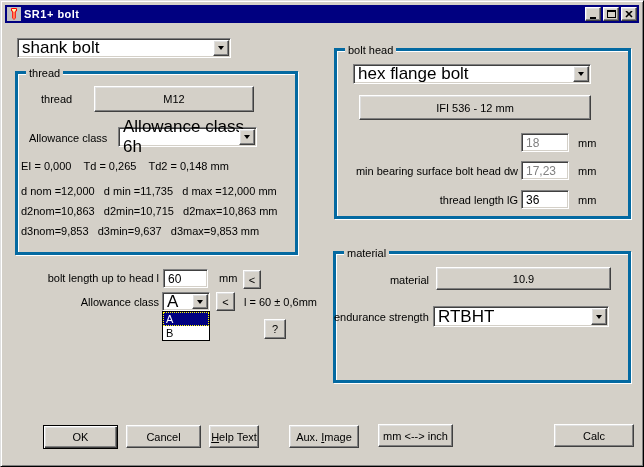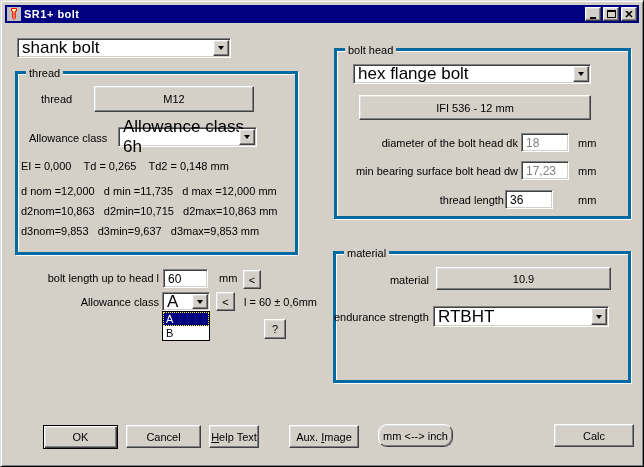--- a/index.html
+++ b/index.html
@@ -143,30 +143,29 @@
   <div class="sunken combo" style="left:352px; top:63px; width:238px; height:20px;">
     <span class="combo-text">hex flange bolt</span>
     <span class="combo-arrow">
         <span class="arrow-down"></span>
       </span>
   </div>
   <button class="btn" style="left:358px; top:94px; width:232px; height:25px;">
     <span>IFI 536  -  12 mm</span>
   </button>
 
-  <div class="lbl right" style="left:340px; top:136px; width:177px;">diameter of the bolt head dk</div>
   <input class="sunken field gray" style="left: 520px; top: 132px; width: 48px; height: 19px;" readonly="" value="18">
   <div class="lbl" style="left:577px; top:136px;">mm</div>
 
   <div class="lbl right" style="left:340px; top:164px; width:177px;">min bearing surface bolt head dw</div>
   <input class="sunken field gray" style="left: 520px; top: 160px; width: 48px; height: 19px;" readonly="" value="17,23">
   <div class="lbl" style="left:577px; top:164px;">mm</div>
 
   <div class="lbl right" style="left:340px; top:193px; width:177px;">thread length lG</div>
-  <input class="sunken field" style="left: 504px; top: 189px; width: 48px; height: 19px;" value="36">
+  <input class="sunken field" style="left: 520px; top: 189px; width: 48px; height: 19px;" value="36">
   <div class="lbl" style="left:577px; top:193px;">mm</div>
 
   <div class="groupbox" style="left:332px; top:250px; width:298px; height:132px;">
     <span class="group-title">material</span>
   </div>
   <div class="lbl right" style="left:350px; top:273px; width:78px;">material</div>
   <button class="btn" style="left:435px; top:266px; width:175px; height:23px;">
     <span>10.9</span>
   </button>
   <div class="lbl" style="left:333px; top:310px;">endurance strength</div>
@@ -210,20 +209,20 @@
   </button>
   <button class="btn btn-default" style="left:42px; top:424px; width:75px; height:24px;">
     <span>OK</span>
   </button>
   <button class="btn" style="left:208px; top:424px; width:50px; height:23px;">
     <span><span></span><u>H</u><span>elp Text</span></span>
   </button>
   <button class="btn" style="left:288px; top:424px; width:70px; height:23px;">
     <span><span>Aux. </span><u>I</u><span>mage</span></span>
   </button>
-  <button class="btn" style="left:377px; top:423px; width:75px; height:23px;border-radius:9px;">
+  <button class="btn" style="left:377px; top:423px; width:75px; height:23px;">
     <span>mm &lt;--&gt; inch</span>
   </button>
   <button class="btn" style="left:553px; top:423px; width:80px; height:23px;">
     <span>Calc</span>
   </button>
 
 </div>
 
 </body></html>

